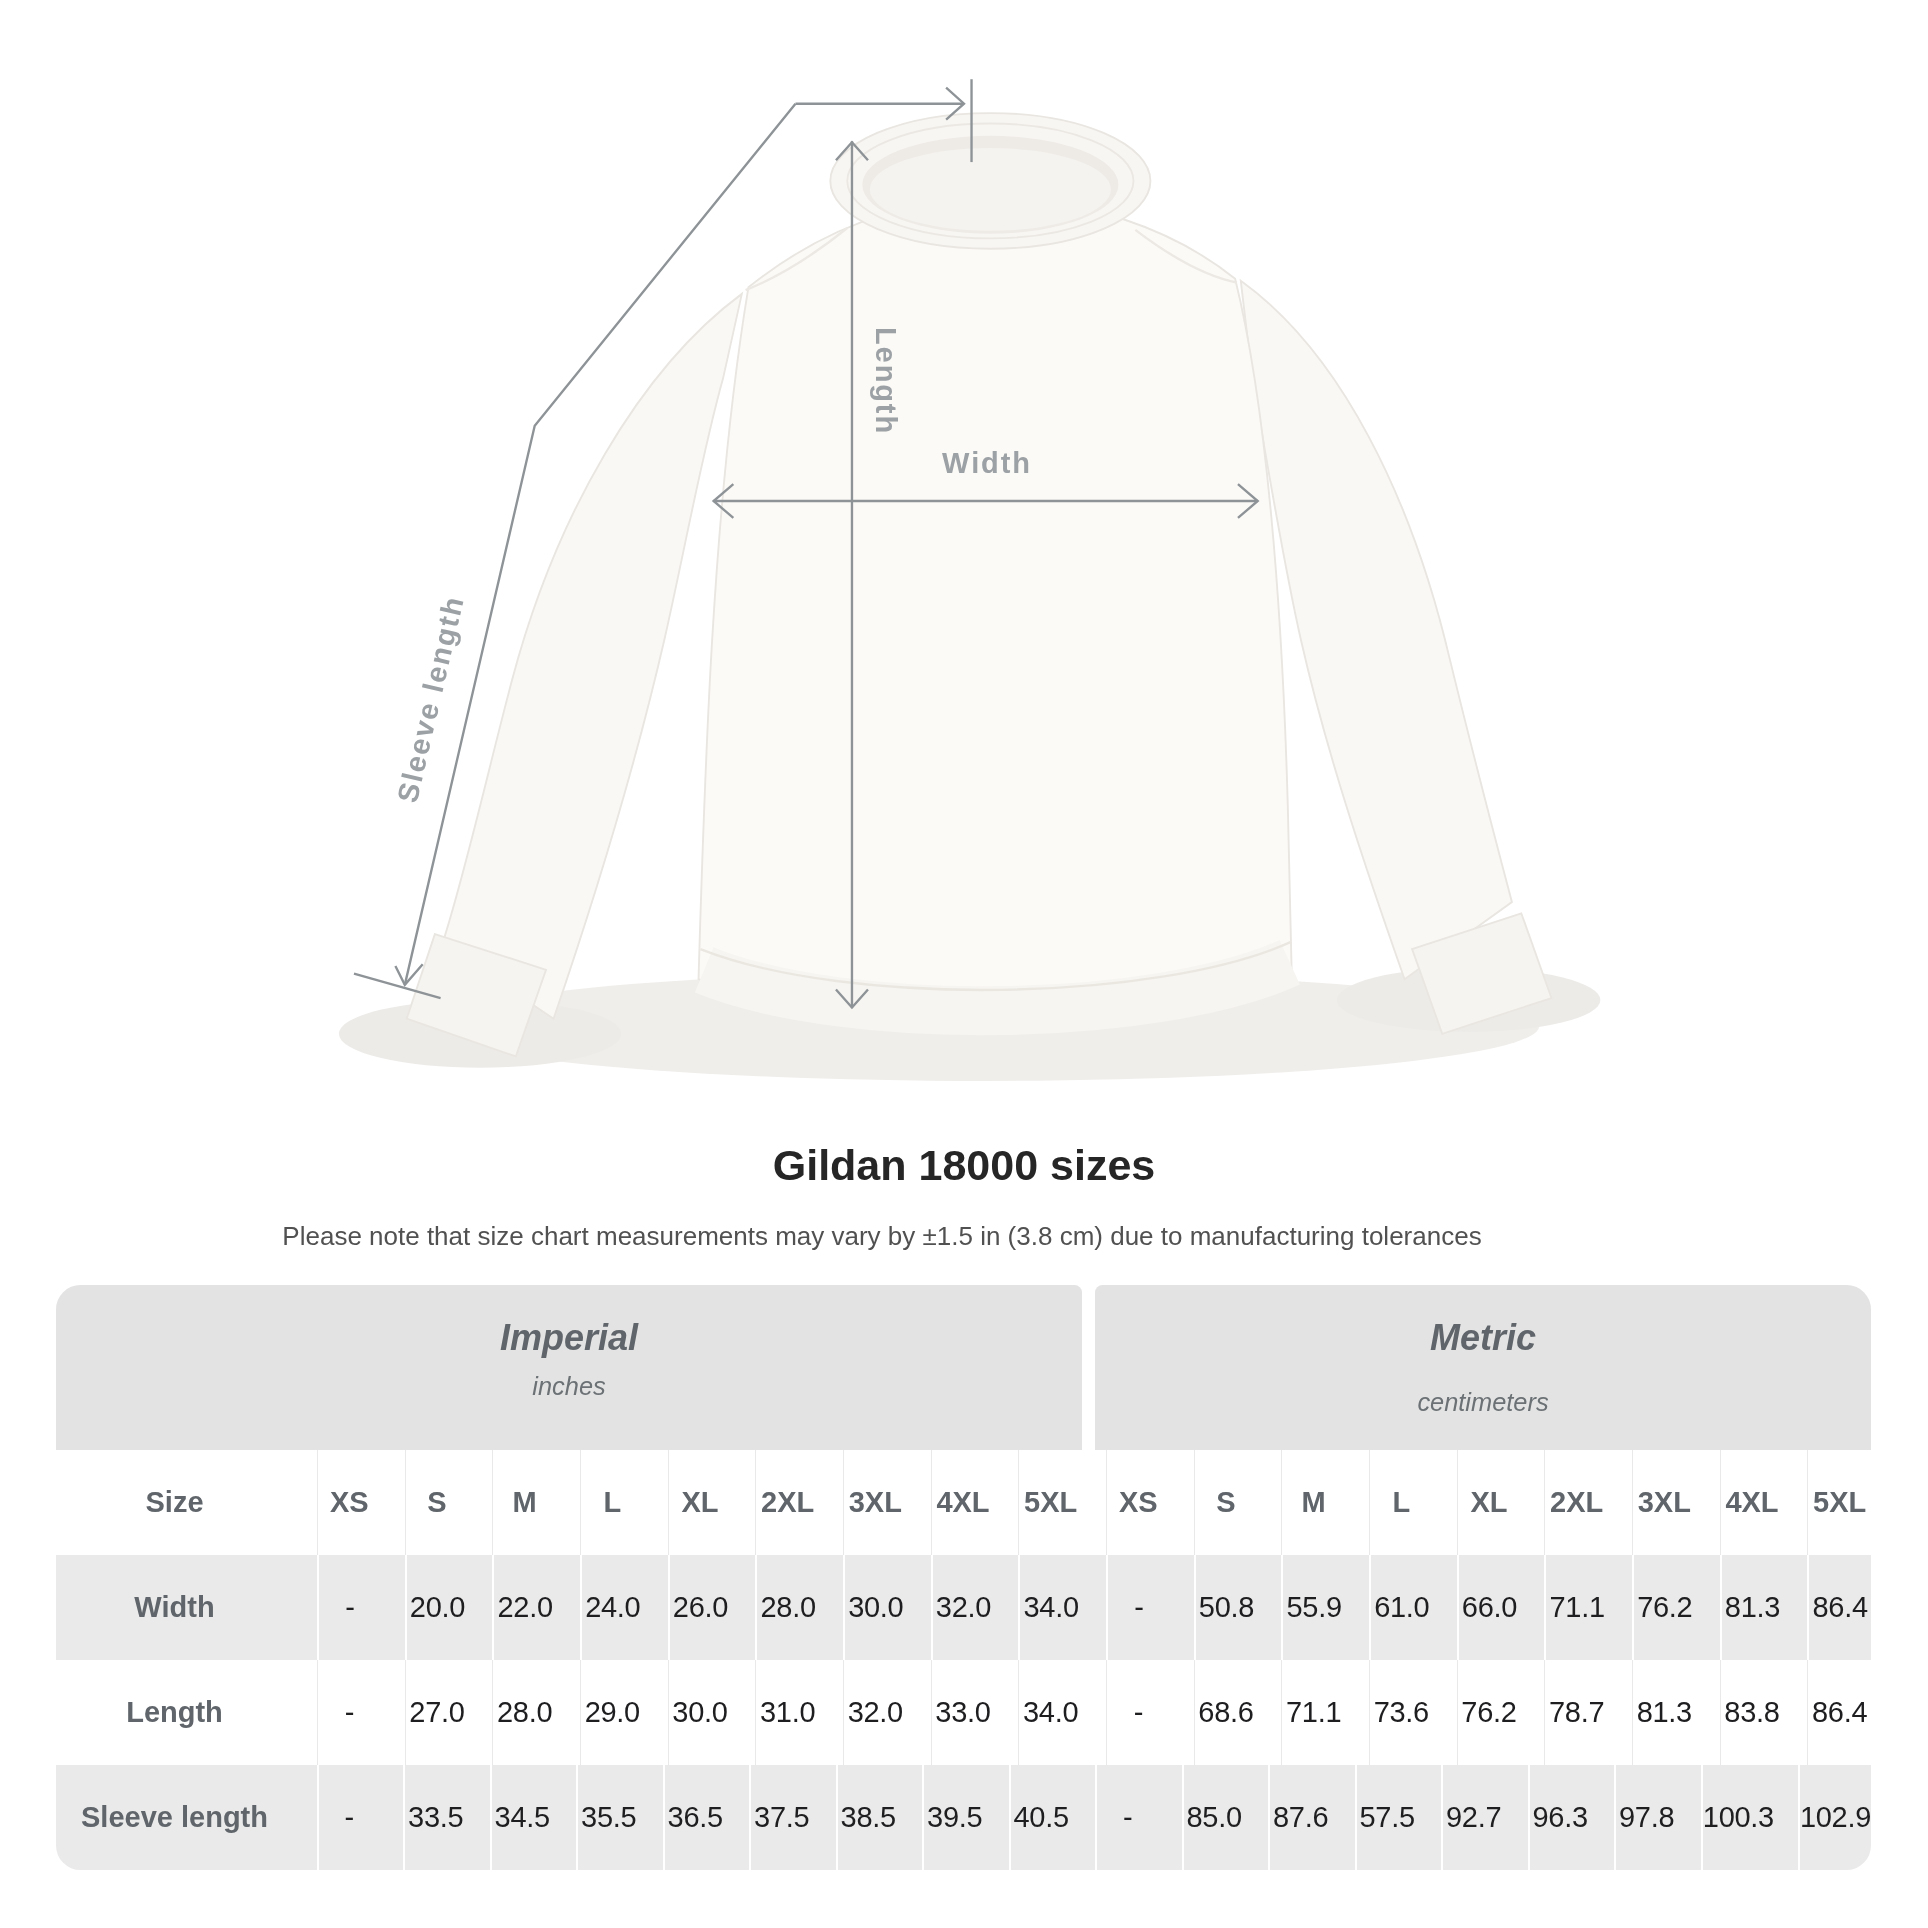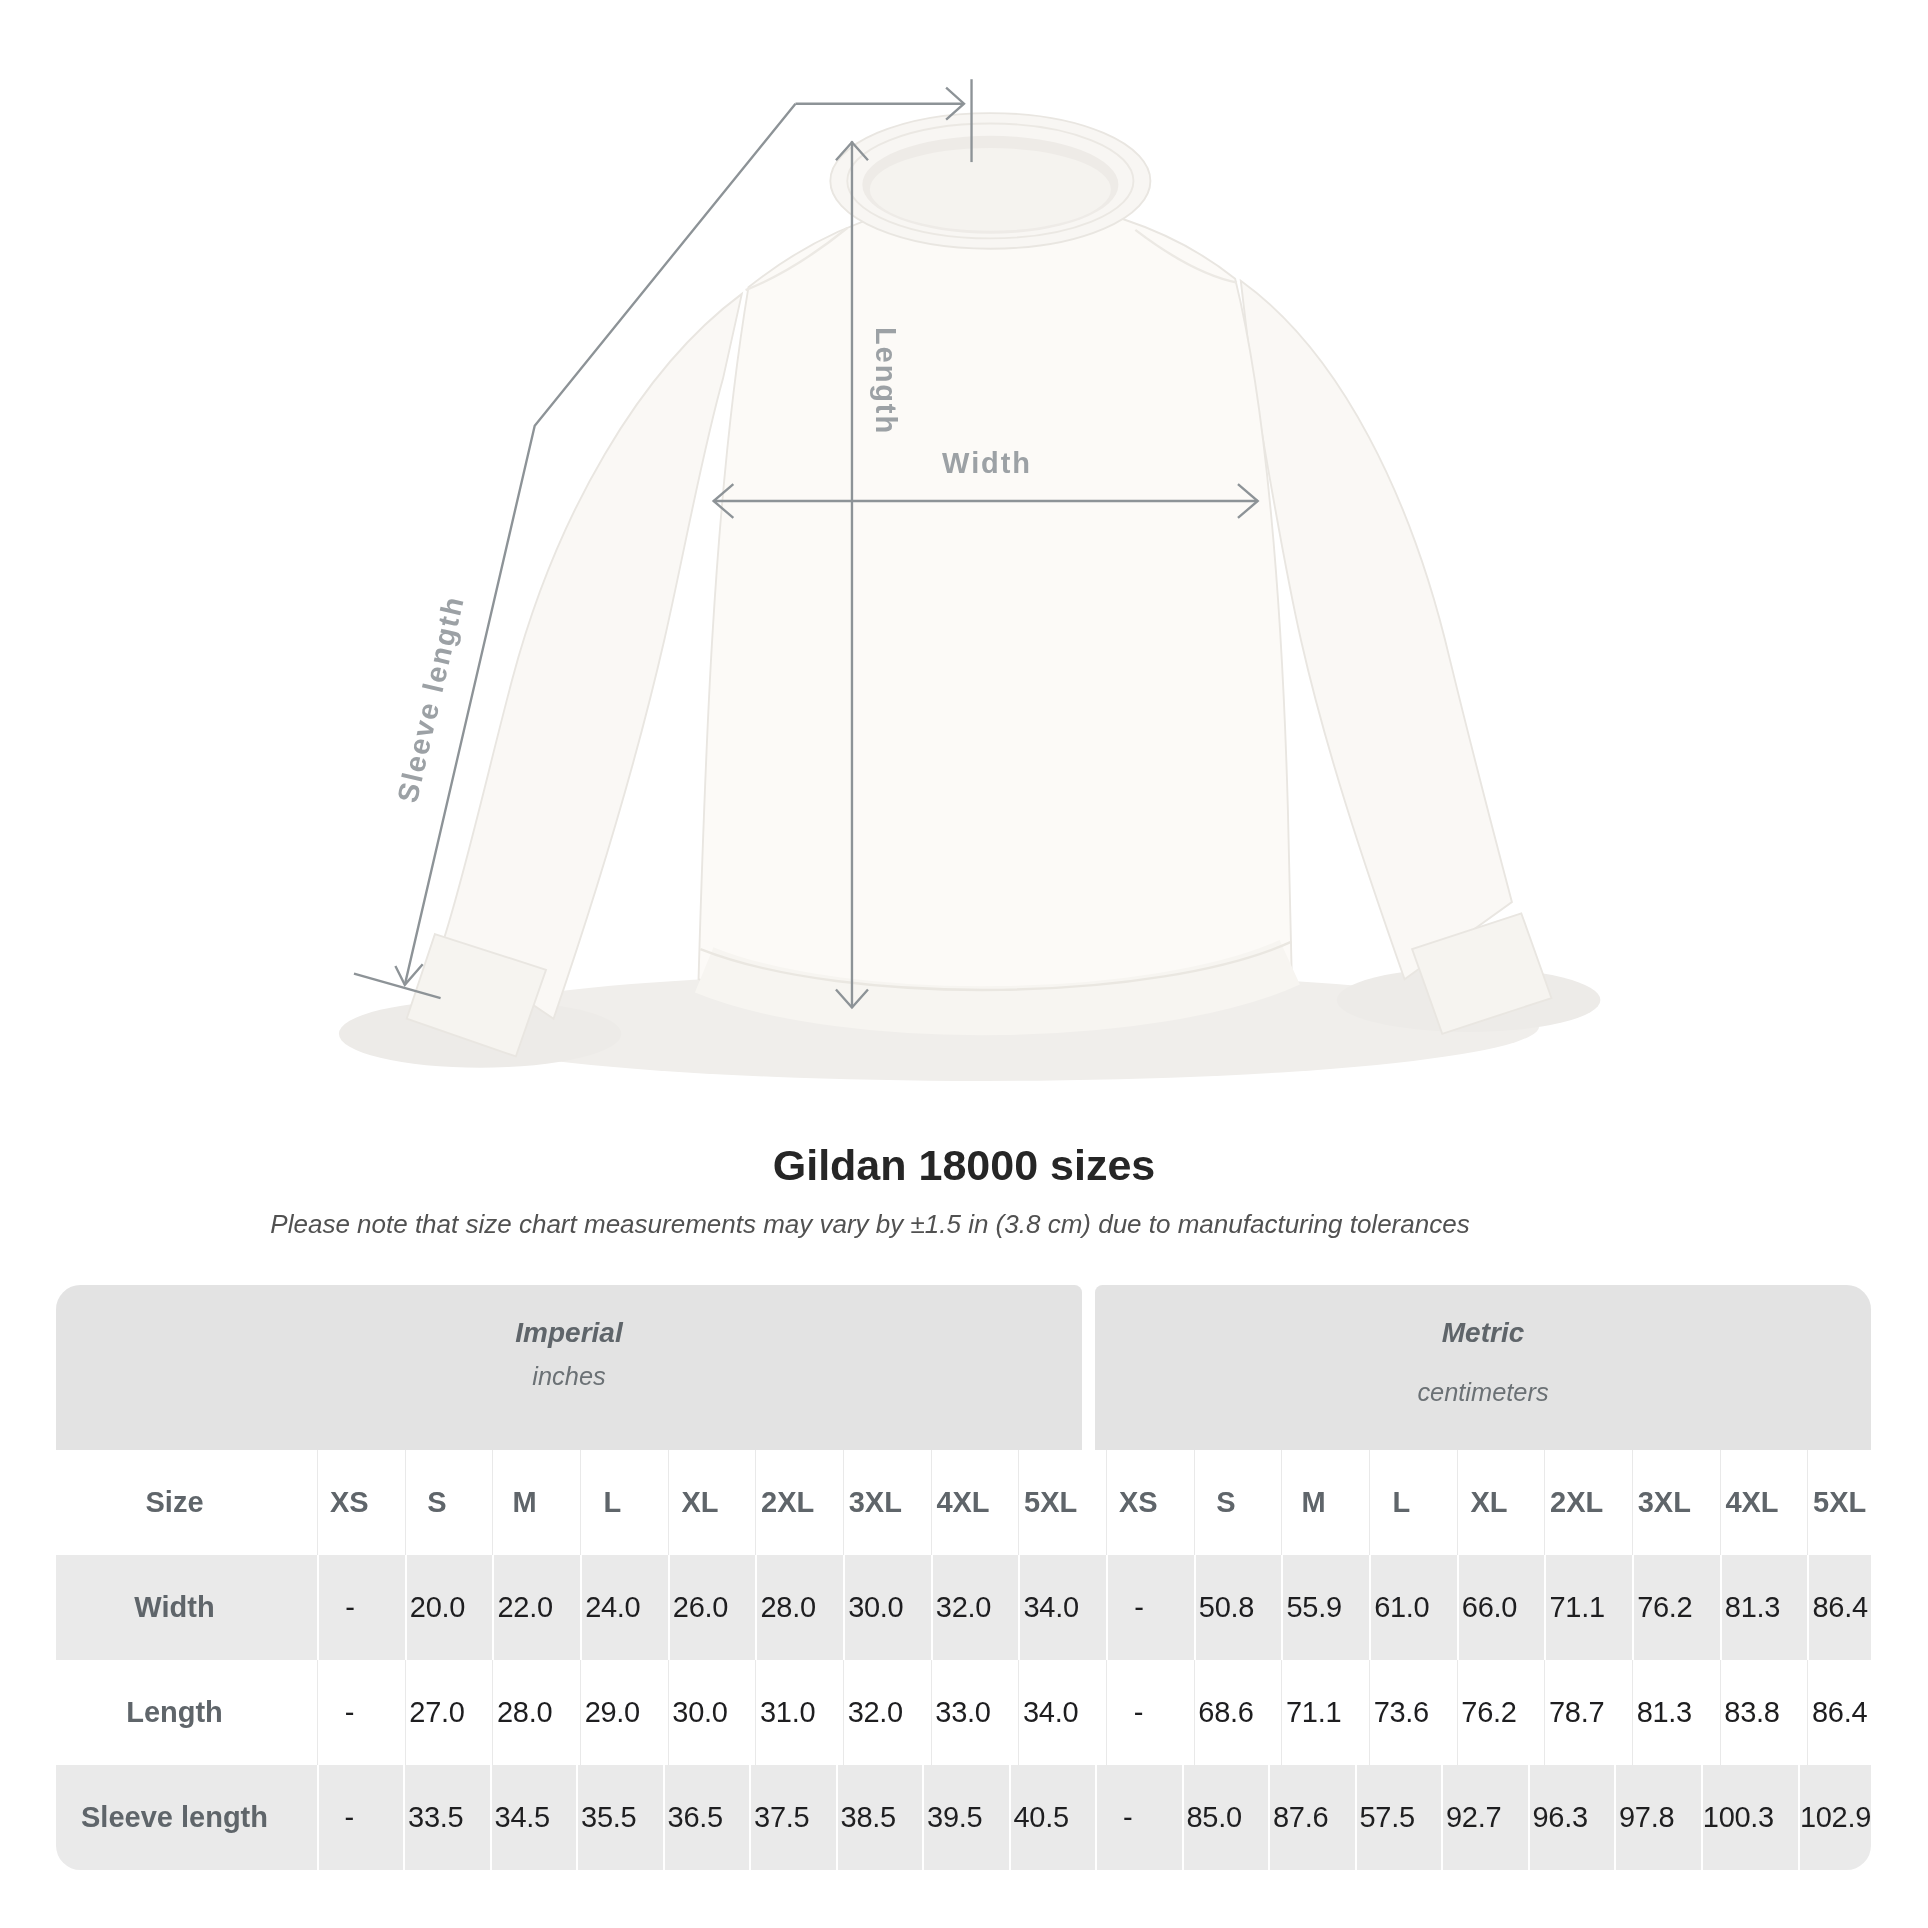--- a/index.html
+++ b/index.html
@@ -7,32 +7,32 @@
        font-family:"Liberation Sans", sans-serif;}
 
   
   .diagram{position:absolute;left:0;top:0;width:1928px;height:1130px;}
   .diag-label{position:absolute;font-weight:bold;font-size:29px;
       color:var(--diagram_label,#9ca1a5);letter-spacing:1.9px;white-space:nowrap;}
 
   
   .page-title{position:absolute;left:0;top:1141px;width:1928px;margin:0;
       text-align:center;font-size:43px;font-weight:bold;color:var(--title_text,#262626);}
-  .page-subtitle{position:absolute;left:0;top:1209px;width:1740px;margin:0;
-      text-align:center;font-size:26px;font-style:italic;color:var(--subtitle_text,#515151);}
+  .page-subtitle{position:absolute;left:0;top:1209px;width:1740px;margin:12px;
+      text-align:center;font-size:26px;color:var(--subtitle_text,#515151);}
 
   
   .size-table{position:absolute;left:56px;top:1285px;width:1815px;}
   .unit-headers{display:grid;grid-template-columns:1026px 789px;}
   .unit-card{background:var(--table_header_bg,#e3e3e3);height:165px;
       display:flex;flex-direction:column;align-items:center;justify-content:flex-start;
       padding-top:32px;box-sizing:border-box;}
   .unit-card.imperial{border-radius:24.5px 7.5px 0 0;}
   .unit-card.metric{border-radius:7.5px 24.5px 0 0;margin-left:13px;gap:16px;}
-  .unit-label{font-size:28px;font-weight:bold;font-style:italic;color:var(--header_text,#5f656a);}
+  .unit-label{font-size:36px;font-weight:bold;font-style:italic;color:var(--header_text,#5f656a);}
   .unit-sub{font-size:25.4px;font-style:italic;color:#6b7175;margin-top:13px;}
 
   .grid-row{display:grid;grid-template-columns:237px repeat(18,1fr);height:105px;gap:24px;}
   .head-row{background:#ffffff;}
   .row-white{background:#ffffff;}
   .row-gray{background:var(--row_alt_bg,#eaeaea);}
   .row-last{border-radius:0 0 24.5px 24.5px;overflow:hidden;}
   .cell{display:flex;align-items:center;justify-content:center;
       font-size:29px;color:var(--value_text,#1e1e20);letter-spacing:-0.3px;}
   .cell.head,.cell.rowlabel{font-weight:bold;color:var(--header_text,#5f656a);letter-spacing:0;}

